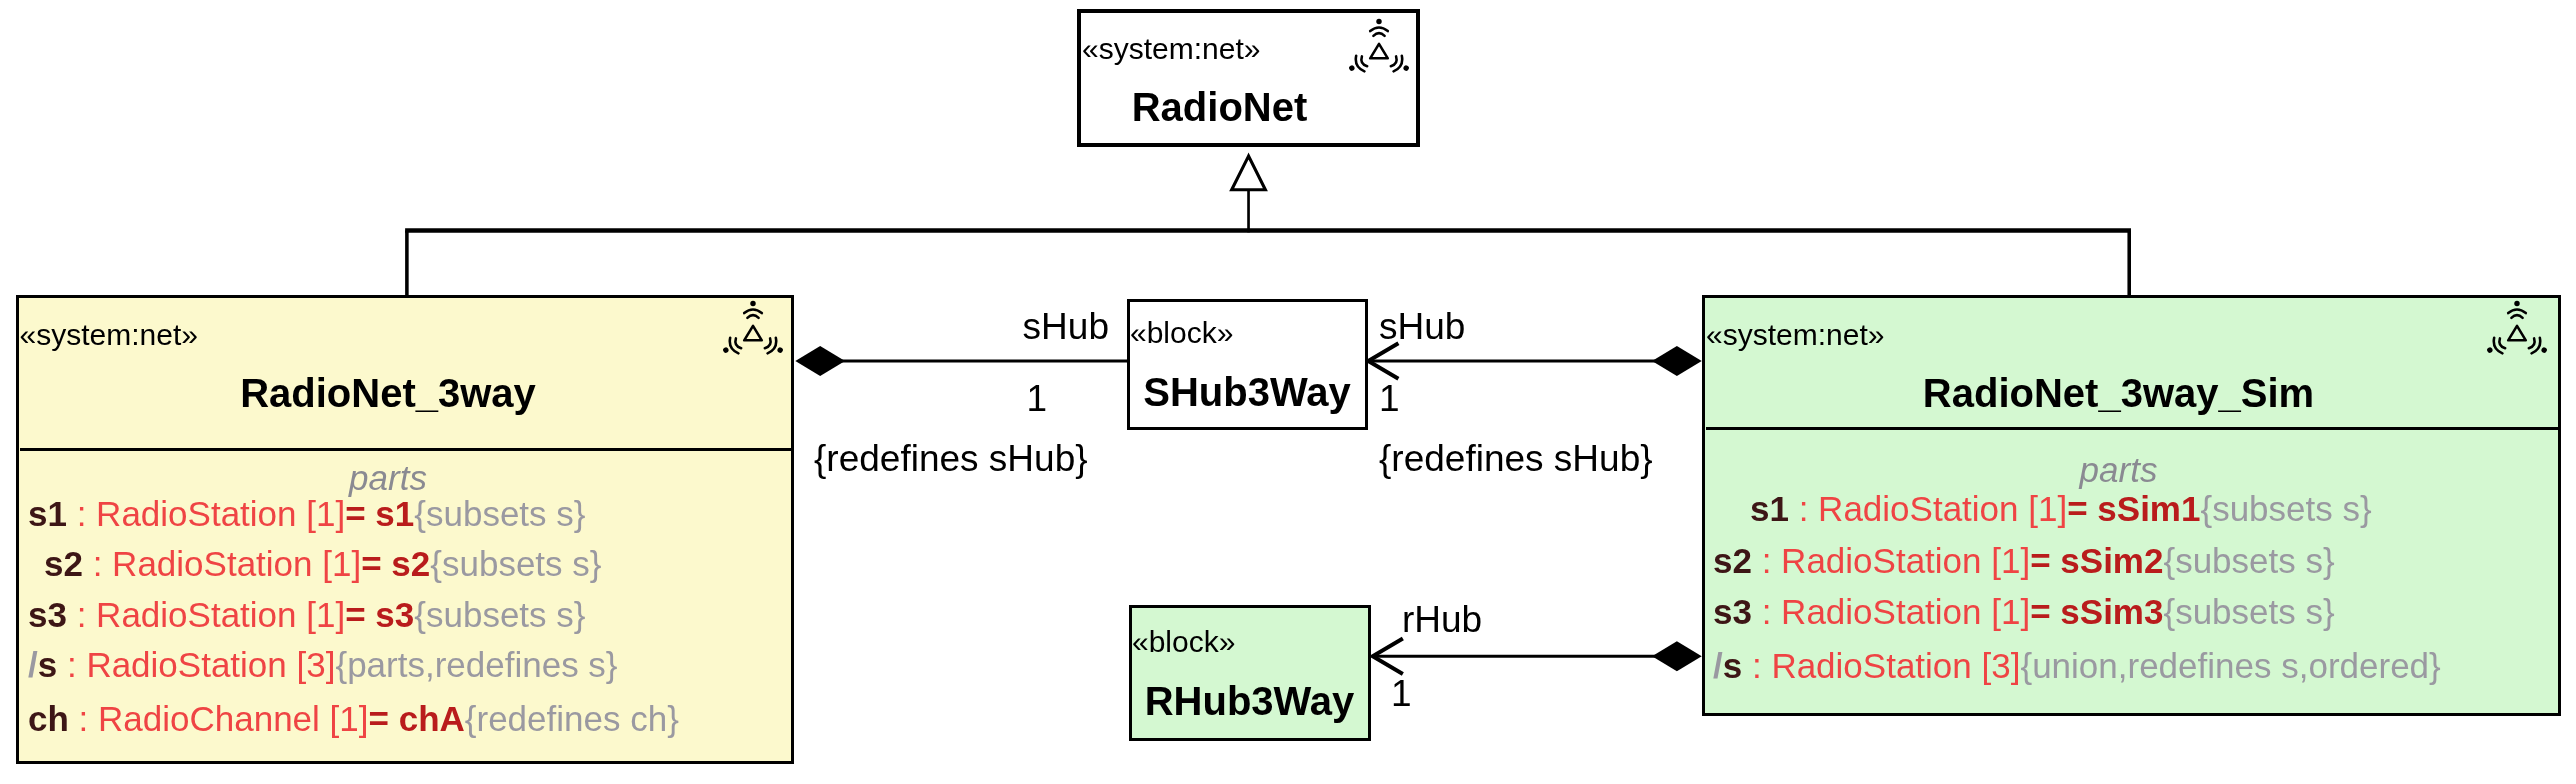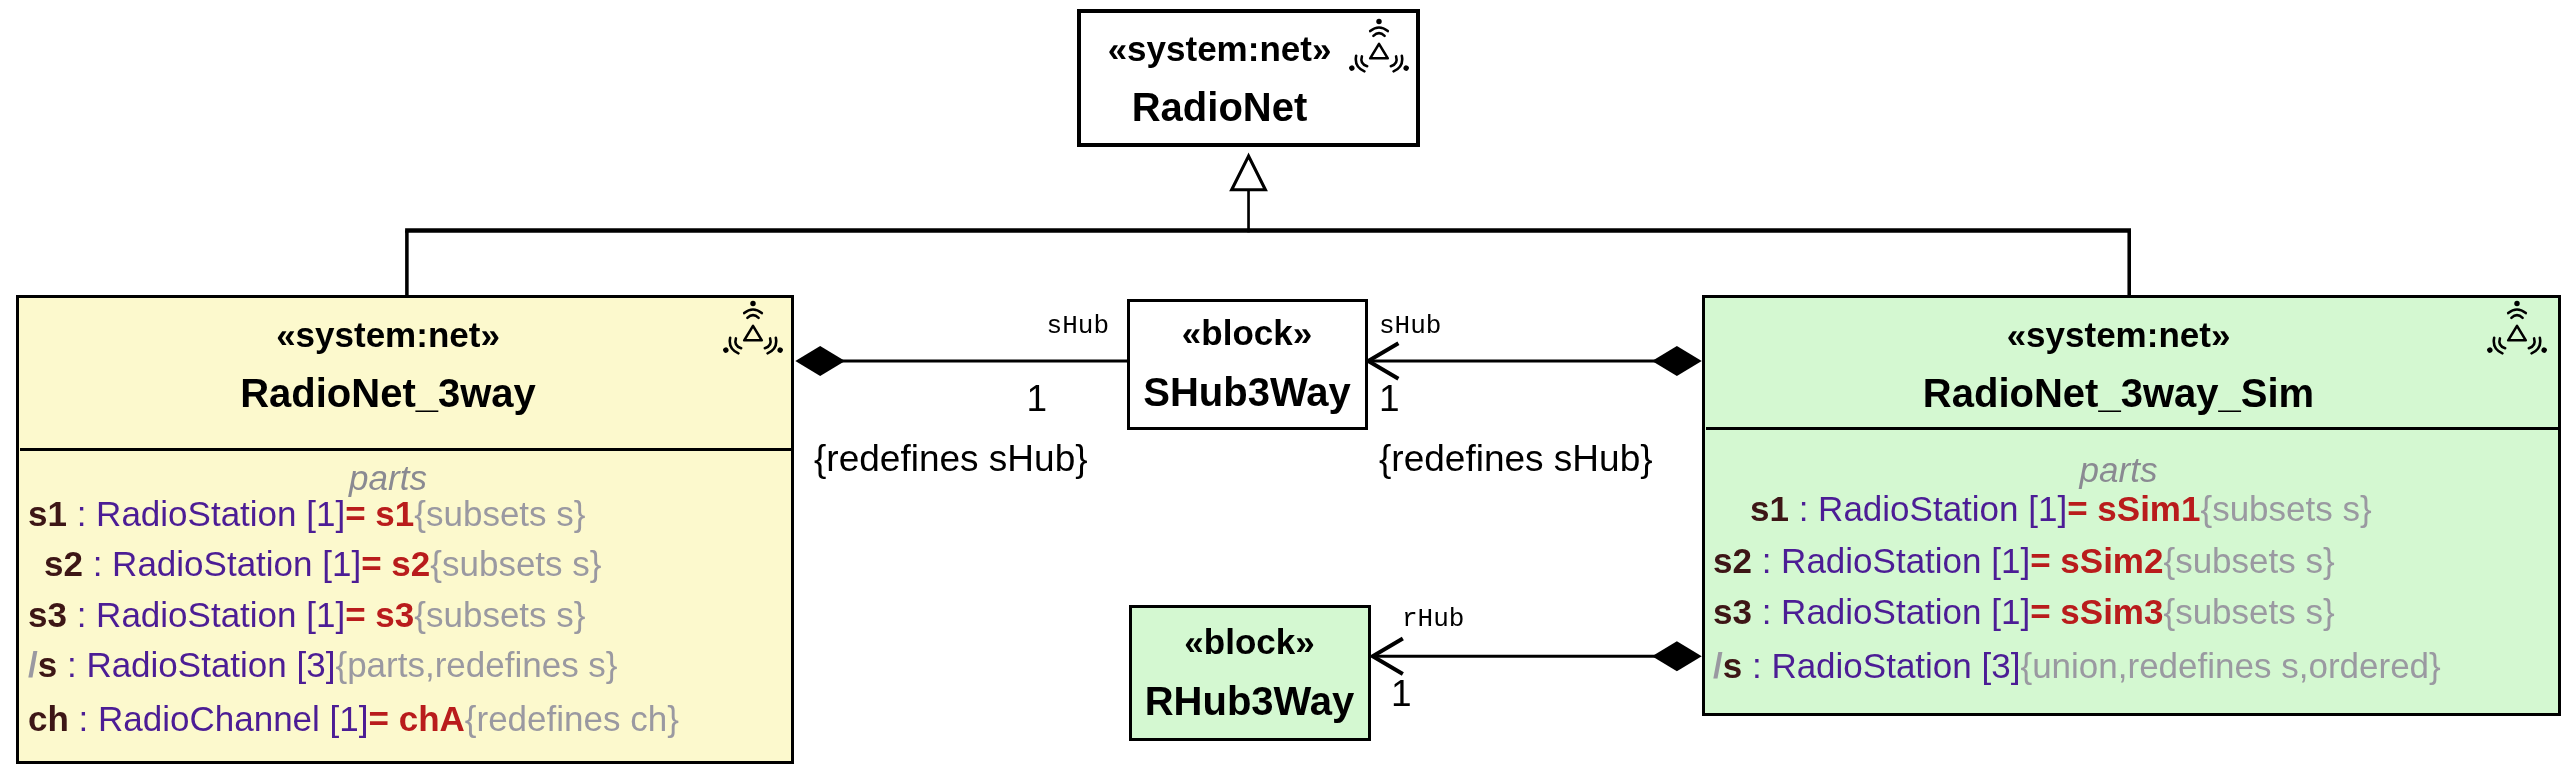--- a/index.html
+++ b/index.html
@@ -7,30 +7,30 @@
     width:2576px;height:784px;position:relative;background:#ffffff;overflow:hidden;
     font-family:"Liberation Sans","DejaVu Sans",sans-serif;color:#000;
   }
   
   .block{position:absolute;box-sizing:border-box;border:3.5px solid #000;background:#fff;}
   .block.yellow{background:#FCF9CD;}
   .block.green{background:#D4F8D1;}
   .block.root{border-width:4.4px;}
   .sep{position:absolute;border-top:3.5px solid #000;height:0;}
   
-  .stereo{position:absolute;font-size:35px;line-height:39px;text-align:center;white-space:pre;font-weight:bold;}
+  .stereo{position:absolute;font-size:30px;line-height:39px;text-align:left;white-space:pre;}
   .bname{position:absolute;font-size:40px;line-height:44px;font-weight:bold;text-align:center;white-space:pre;}
   .parts-label{position:absolute;font-size:35px;line-height:39px;font-style:italic;color:#8A8A92;text-align:center;}
   .prow{position:absolute;font-size:35px;line-height:43px;height:43px;white-space:pre;}
   .pprefix{color:#9A99A1;font-weight:bold;}
   .pname{color:#3D1616;font-weight:bold;}
-  .ptype{color:#4c1d95;}
+  .ptype{color:#ef4444;}
   .pdefault{color:#b91c1c;font-weight:bold;}
   .pconstraint{color:#9A99A1;}
-  .elabel{position:absolute;font-size:26px;line-height:43px;white-space:pre;font-family:Liberation Mono, monospace;}
+  .elabel{position:absolute;font-size:37px;line-height:43px;white-space:pre;}
   .emult{position:absolute;font-size:37px;line-height:41px;white-space:pre;}
   .econs{position:absolute;font-size:37px;line-height:41px;white-space:pre;}
   .right{text-align:right;}
   svg.edges{position:absolute;left:0;top:0;}
   .icon{position:absolute;width:64px;height:55px;}
 </style>
 </head>
 <body>
 
 <svg class="edges" width="2576" height="784" viewBox="0 0 2903 884">

